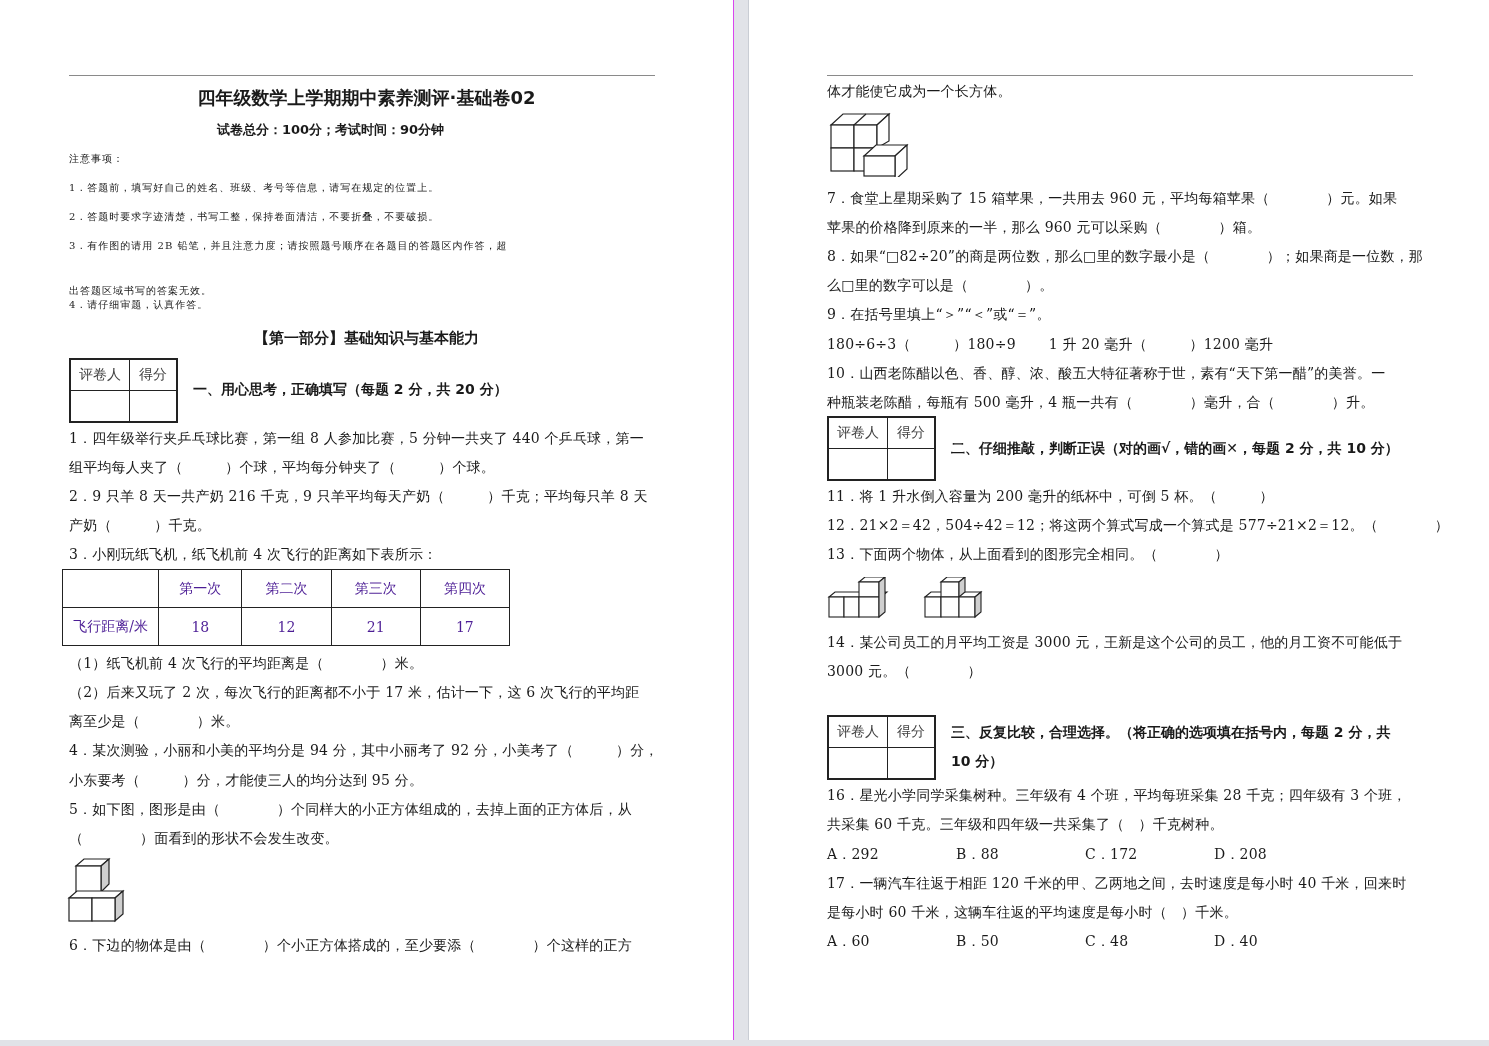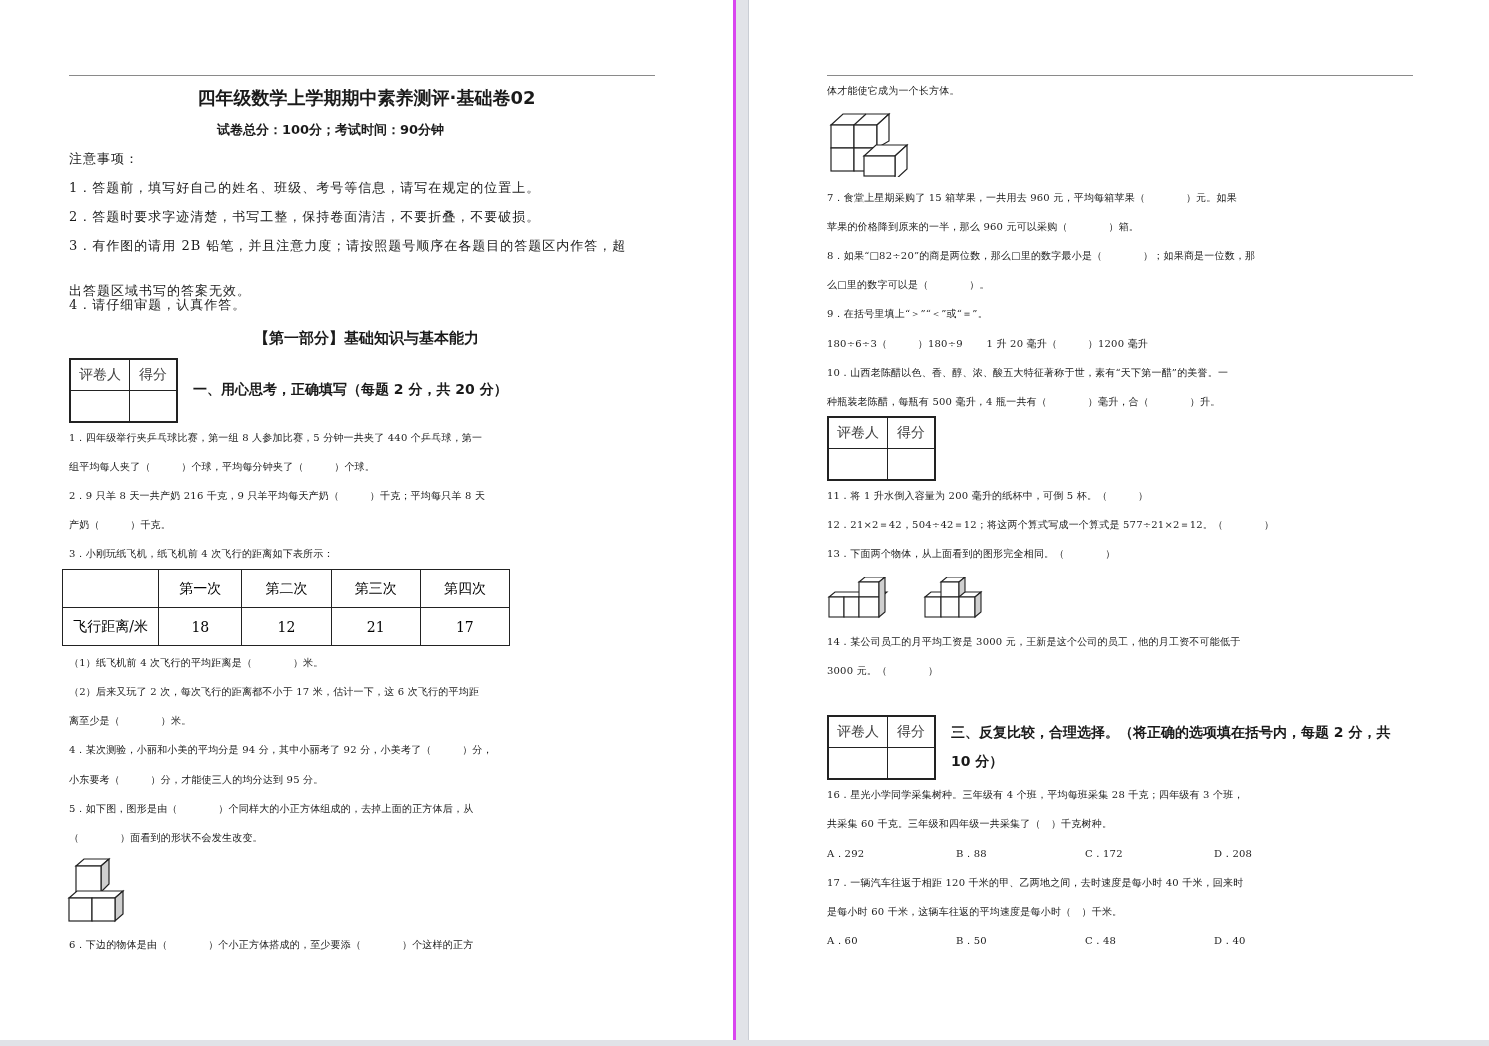--- a/index.html
+++ b/index.html
@@ -7,44 +7,44 @@
     width: 1489px; height: 1046px; overflow: hidden;
     background: #e1e3e8;
     font-family: "DejaVu Serif", "Liberation Serif", serif;
     color: #1a1a1a;
     position: relative;
   }
   .page {
     position: absolute; top: 0; background: #fff;
     height: 1040px;
   }
-  #page-left { left: 0; width: 733px; border-right: 3px solid #d946ef; }
+  #page-left { left: 0; width: 733px; border-right: 1px solid #d946ef; }
   #page-right { left: 748px; width: 741px; border-left: 1px solid #c9cdd4; }
   .hr { position: absolute; height: 0; border-top: 1.5px solid #8a8a8a; }
   .abs { position: absolute; white-space: nowrap; }
-  .line { position: absolute; font-size: 10px; line-height: 18px; white-space: nowrap; letter-spacing: 0.2px; }
+  .line { position: absolute; font-size: 14px; line-height: 18px; white-space: nowrap; letter-spacing: 0.2px; }
   .title { font-family: "DejaVu Sans", "Liberation Sans", sans-serif; font-weight: bold; font-size: 18px; }
   .subtitle { font-family: "DejaVu Sans", "Liberation Sans", sans-serif; font-weight: bold; font-size: 13px; }
-  .notes { font-size: 13px; letter-spacing: 1px; }
+  .notes { font-size: 10px; letter-spacing: 1px; }
   .section-head { font-family: "DejaVu Sans", "Liberation Sans", sans-serif; font-weight: bold; font-size: 15px; }
   .sec-title { font-family: "DejaVu Sans", "Liberation Sans", sans-serif; font-weight: bold; font-size: 14px; }
   .grader {
     position: absolute; border-collapse: collapse;
     border: 2px solid #222;
   }
   .grader td {
     border: 1.5px solid #222; width: 58px; height: 30px;
     text-align: center; font-size: 14px; color: #444; padding: 0;
   }
   .grader td.g2 { width: 46px; }
   table.data {
     position: absolute; border-collapse: collapse; border: 1.5px solid #222;
   }
   table.data td {
-    border: 1.5px solid #222; text-align: center; font-size: 14px; height: 37px; padding: 0; color: #000000;
+    border: 1.5px solid #222; text-align: center; font-size: 14px; height: 37px; padding: 0; color: #4c1d95;
   }
   .fig { position: absolute; }
   .bottom-strip { position: absolute; left: 0; top: 1040px; width: 1489px; height: 6px; background: #e1e3e8; }
 </style>
 </head>
 <body>
 
 <div class="page" id="page-left">
   <div class="hr" style="left:69px; top:75px; width:586px;"></div>
 
@@ -156,20 +156,21 @@
         <tr>
           <td>评卷人</td>
           <td class="g2">得分</td>
         </tr>
     <tr>
           <td></td>
           <td class="g2"></td>
         </tr>
   </tbody>
     </table>
+  <div class="abs sec-title" style="left:202px; top:440px;">二、仔细推敲，判断正误（对的画√，错的画✕，每题 2 分，共 10 分）</div>
 
   <div class="line" style="left:78px; top:487px;">11．将 1 升水倒入容量为 200 毫升的纸杯中，可倒 5 杯。（　　　）</div>
   <div class="line" style="left:78px; top:516px;">12．21×2＝42，504÷42＝12；将这两个算式写成一个算式是 577÷21×2＝12。（　　　　）</div>
   <div class="line" style="left:78px; top:545px;">13．下面两个物体，从上面看到的图形完全相同。（　　　　）</div>
 
   <svg class="fig" style="left:78px; top:577px;" width="160" height="42" viewBox="0 0 160 42">
     <g stroke="#222" stroke-width="1.1" fill="#fff">
       <polygon points="2,20 8,15 60,15 54,20"></polygon>
       <rect x="2" y="20" width="15" height="20"></rect>
       <rect x="17" y="20" width="15" height="20"></rect>

